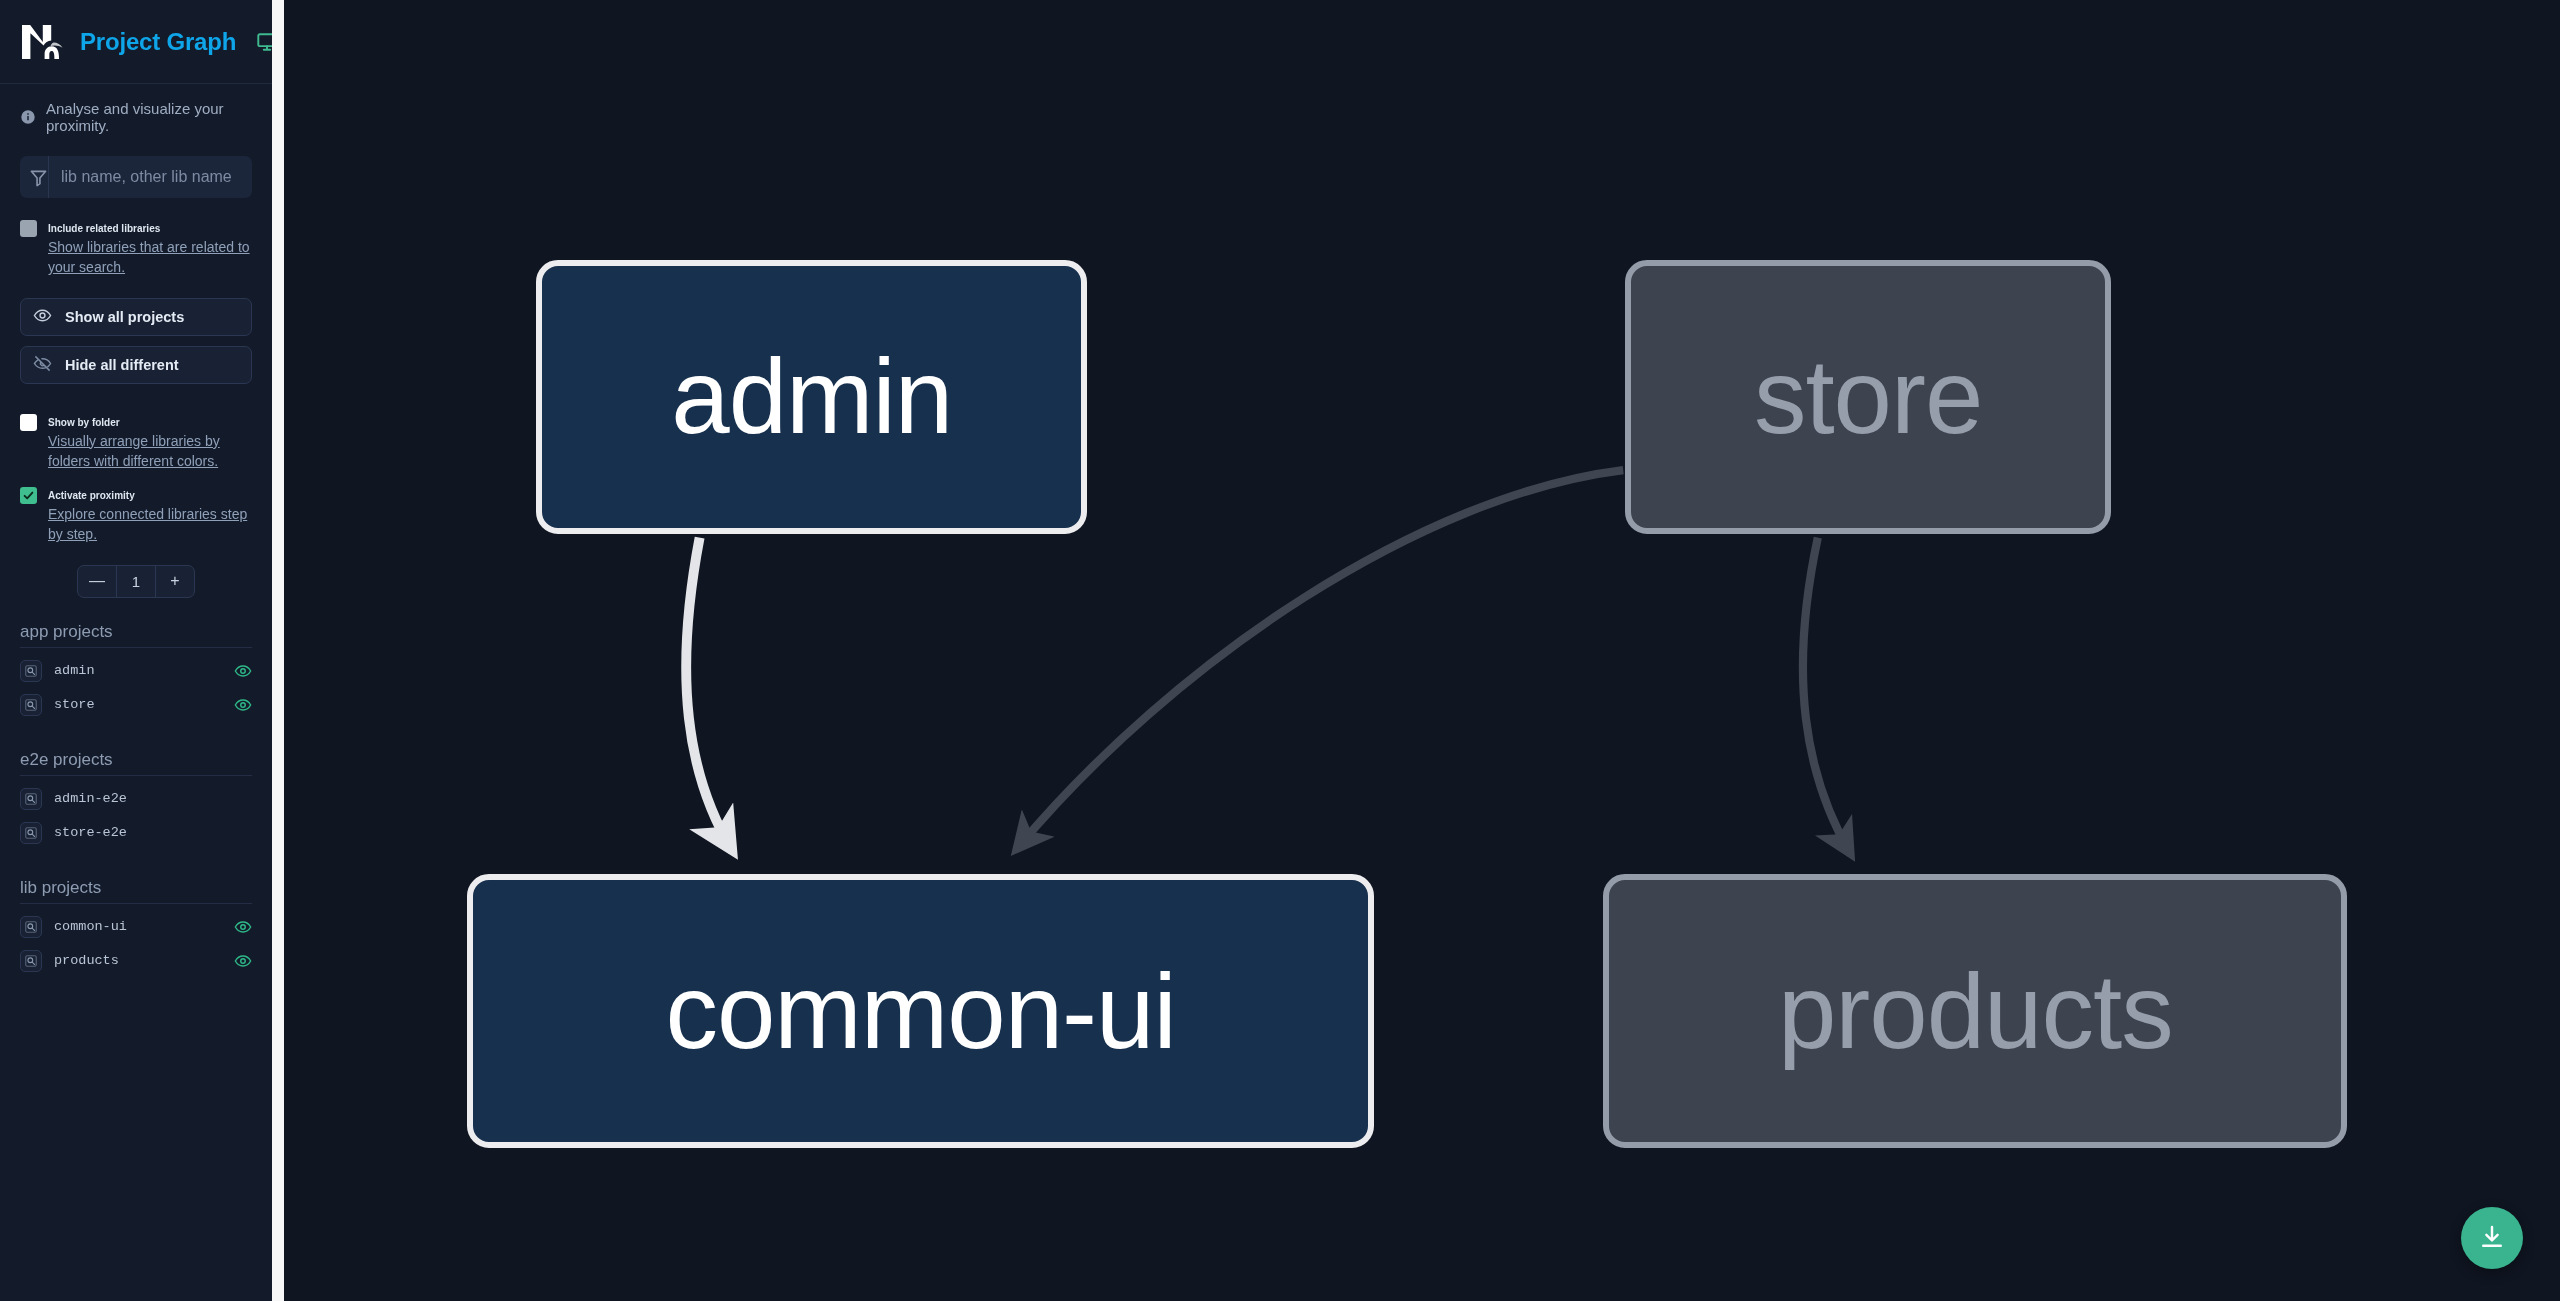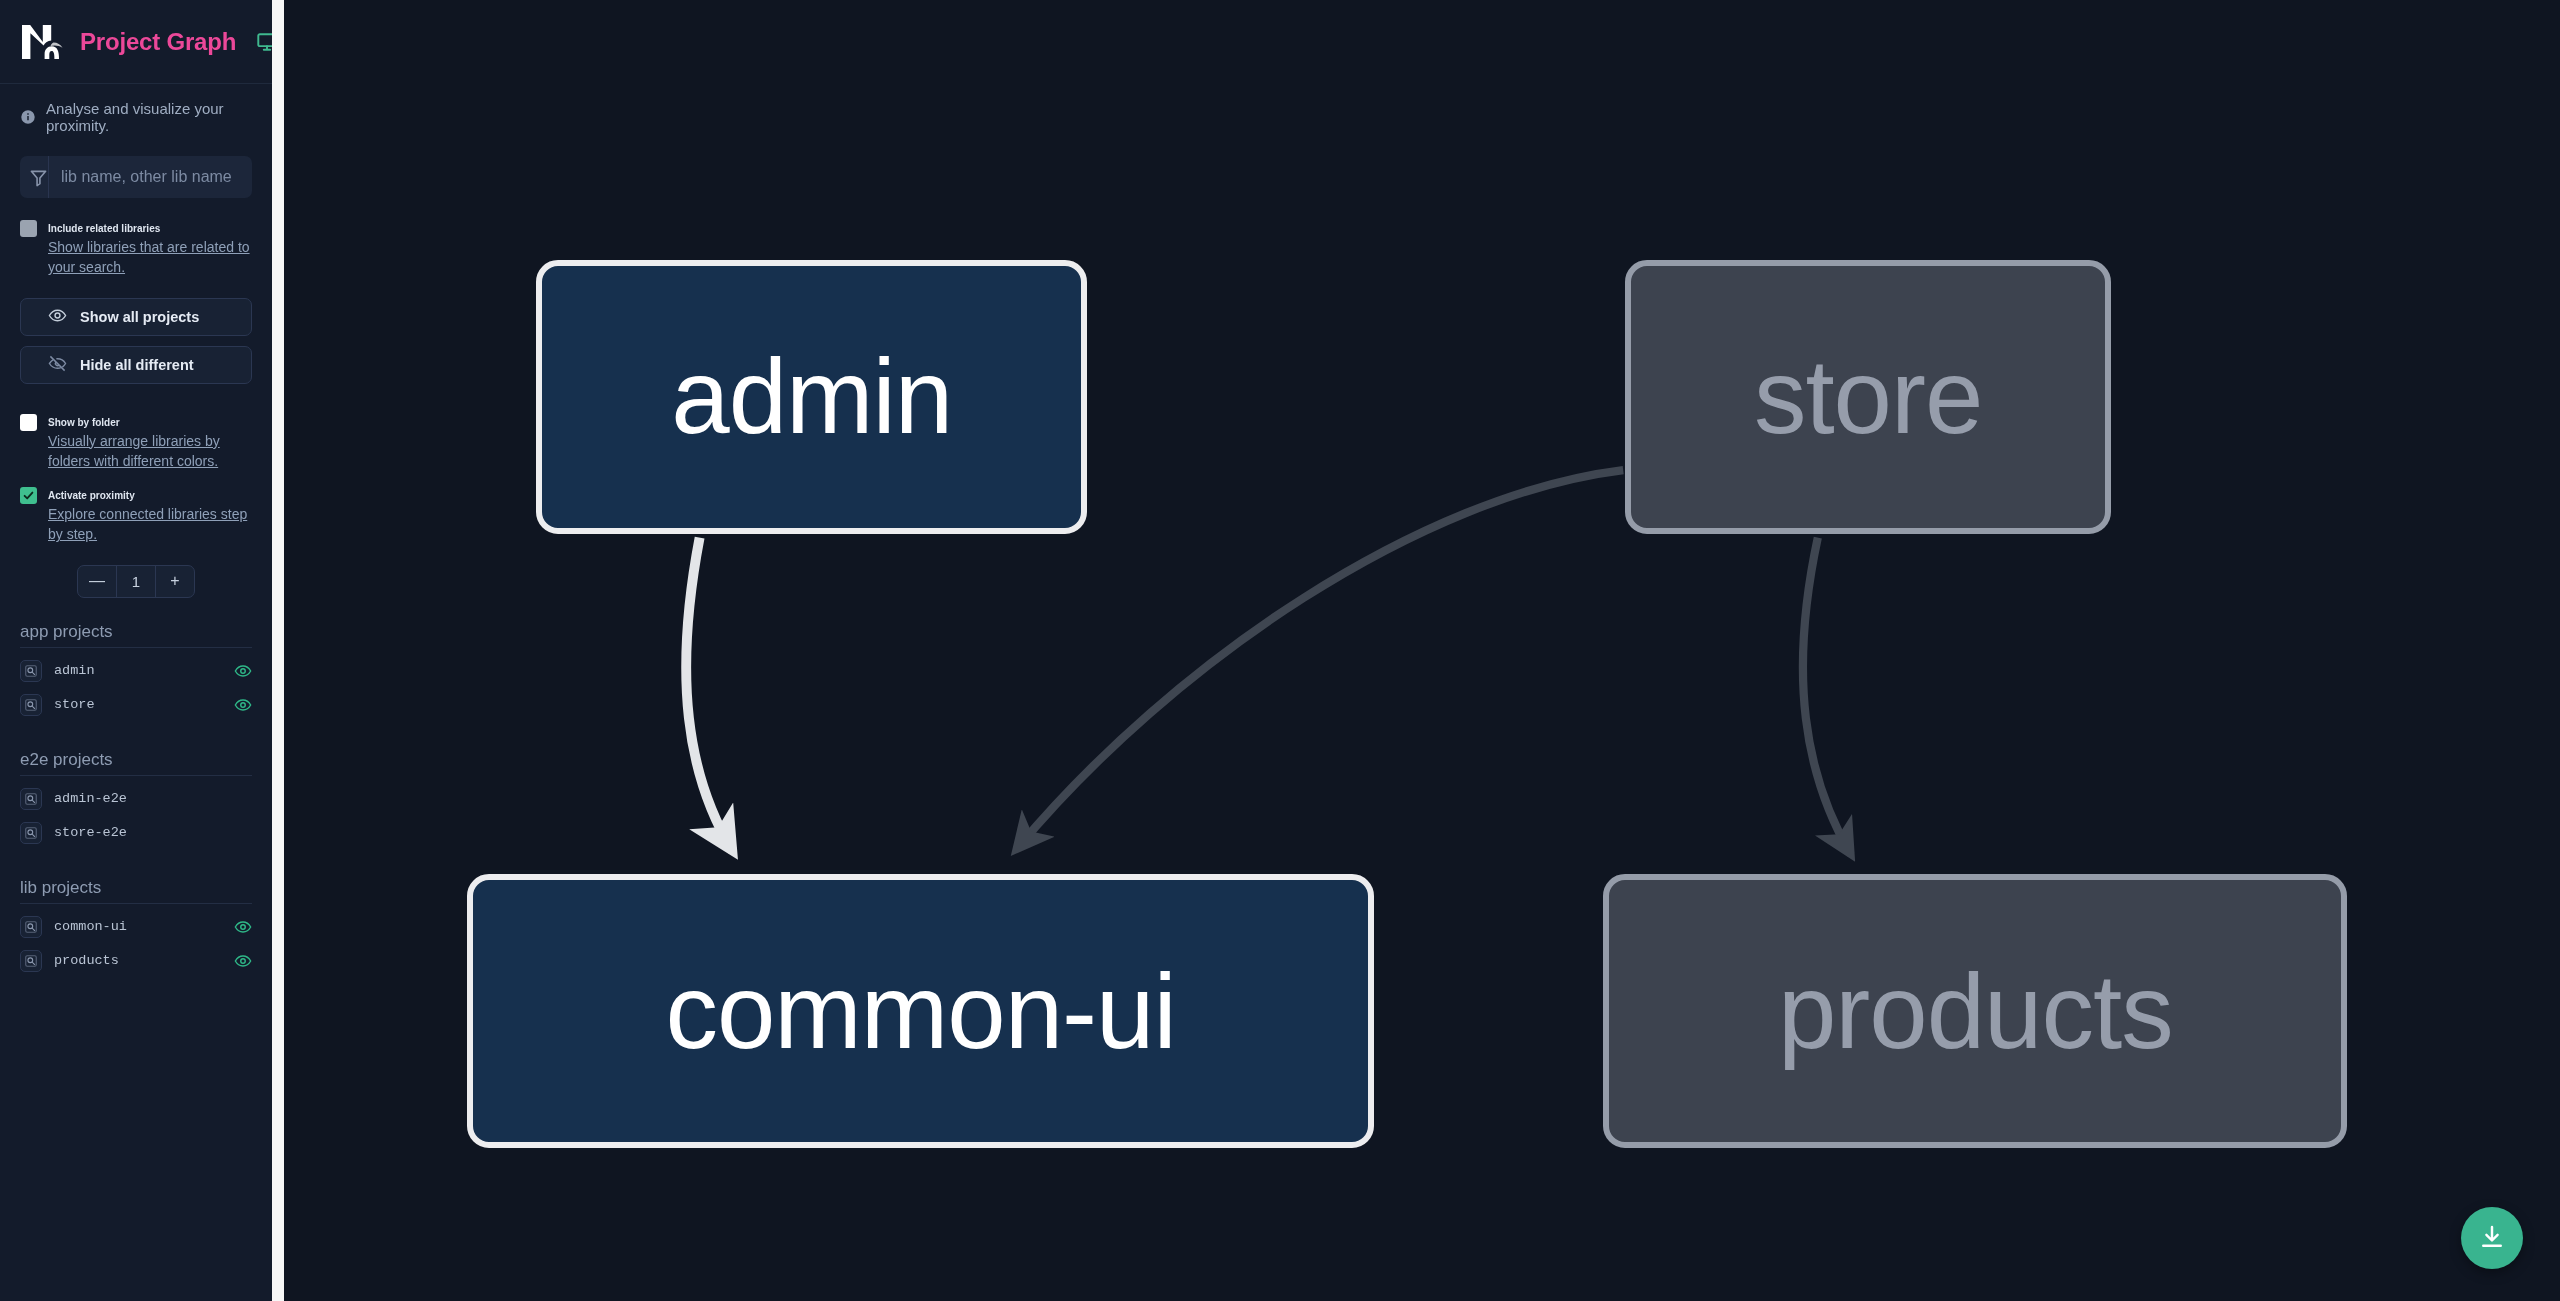--- a/index.html
+++ b/index.html
@@ -28,21 +28,21 @@
   }
   .sb-header {
     height: 84px;
     display: flex; align-items: center;
     padding: 0 20px;
     border-bottom: 1px solid #1f2a3d;
     gap: 14px;
   }
   .nx-logo { width: 46px; height: 40px; flex: 0 0 46px; }
   .sb-title {
-    color: #ec4899; font-size: 24px; font-weight: 700;
+    color: #0ea5e9; font-size: 24px; font-weight: 700;
     letter-spacing: -0.2px; white-space: nowrap;
   }
   .monitor-icon { margin-left: 6px; width: 22px; height: 22px; color: #3fb98f; flex: 0 0 22px; }
 
   .sb-tagline {
     display: flex; align-items: center; gap: 10px;
     padding: 16px 20px 10px 20px;
   }
   .info-icon { width: 16px; height: 16px; flex: 0 0 16px; color: #8a97ad; }
   .sb-tagline-text { color: #9fadc2; font-size: 15px; }
@@ -80,21 +80,21 @@
   .cbox.white { background: #ffffff; }
   .cbox.green { background: #3fbf8f; }
   .cbox svg { width: 13px; height: 13px; color: #0d2a1e; }
   .check-texts { min-width: 0; }
   .check-label { color: #dfe6f0; font-size: 10px; font-weight: 700; line-height: 1.35; }
   .check-desc { color: #8fa0b8; font-size: 14px; line-height: 1.45; margin-top: 1px; text-decoration: underline; }
 
   .sb-btn {
     width: 100%; height: 38px;
     display: flex; align-items: center; gap: 13px;
-    padding: 0 27px;
+    padding: 0 12px;
     margin-bottom: 10px;
     background: #182234;
     border: 1px solid #2b3752;
     border-radius: 7px;
     color: #e5ebf4; font-size: 14.5px; font-weight: 700;
     font-family: "Liberation Sans", sans-serif;
     cursor: pointer; text-align: left;
   }
   .sb-btn svg { width: 19px; height: 19px; flex: 0 0 19px; color: #c3cdda; }
   .sb-btn.muted svg { color: #7d8ba3; }

